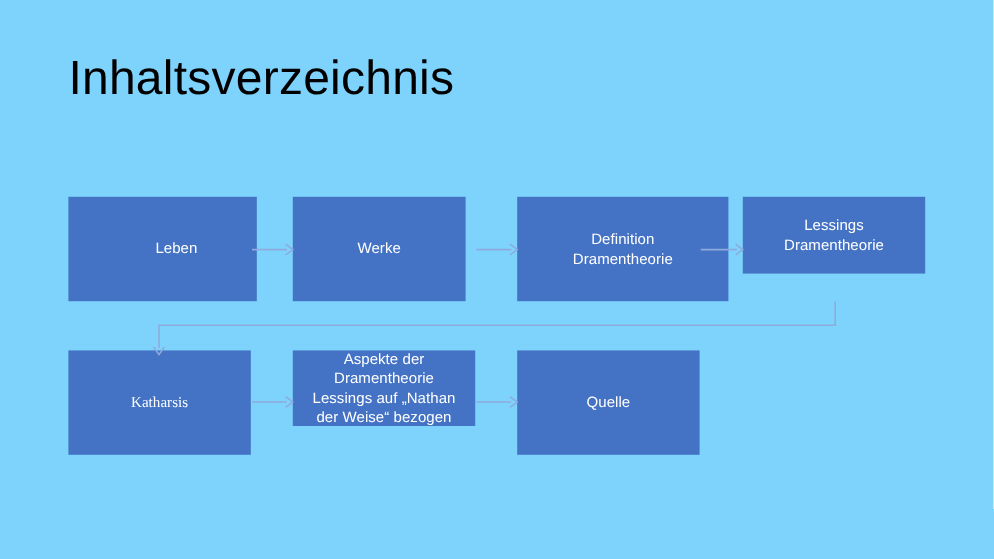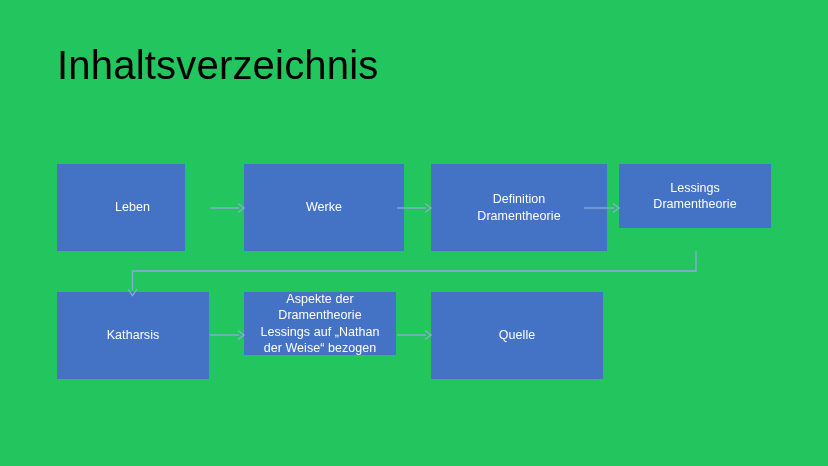--- a/index.html
+++ b/index.html
@@ -8,21 +8,21 @@
     background: #ffffff;
   }
   body {
     font-family: "Liberation Sans", sans-serif;
     -webkit-font-smoothing: antialiased;
   }
   #slide {
     position: relative;
     width: 828px;
     height: 466px;
-    background: #22c55e;
+    background: #7dd3fc;
     overflow: hidden;
   }
   #slide-title {
     position: absolute;
     left: 57px;
     top: 42px;
     width: 700px;
     font-size: 40px;
     font-weight: 400;
     color: #000000;
@@ -58,50 +58,50 @@
     overflow: visible;
   }
 </style>
 </head>
 <body>
 
 <div id="slide">
 
   <div id="slide-title">Inhaltsverzeichnis</div>
 
-  <div class="node" style="left:57px; top:164px; width:128px; height:87px;padding-left:28px;">
+  <div class="node" style="left:57px; top:164px; width:157px; height:87px;padding-left:28px;">
     <span class="node-label">Leben</span>
   </div>
 
-  <div class="node" style="left:244px; top:164px; width:160px; height:87px;">
+  <div class="node" style="left:244px; top:164px; width:144px; height:87px;">
     <span class="node-label">Werke</span>
   </div>
 
   <div class="node" style="left:431px; top:164px; width:176px; height:87px;">
     <span class="node-label">Definition
 Dramentheorie</span>
   </div>
 
   <div class="node" style="left:619px; top:164px; width:152px; height:64px;">
     <span class="node-label">Lessings
 Dramentheorie</span>
   </div>
 
-  <div class="node" style="left:57px; top:292px; width:152px; height:87px;">
+  <div class="node" style="left:57px; top:292px; width:152px; height:87px;font-family:Liberation Serif, serif;">
     <span class="node-label">Katharsis</span>
   </div>
 
   <div class="node" style="left:244px; top:292px; width:152px; height:63px;">
     <span class="node-label">Aspekte der
 Dramentheorie
 Lessings auf „Nathan
 der Weise“ bezogen</span>
   </div>
 
-  <div class="node" style="left:431px; top:292px; width:172px; height:87px;">
+  <div class="node" style="left:431px; top:292px; width:152px; height:87px;">
     <span class="node-label">Quelle</span>
   </div>
 
   <div class="conn" style="left:209px; top:198px; width:36px; height:20px;">
     <svg width="36" height="20" viewBox="0 0 36 20">
       <line x1="1" y1="10" x2="30" y2="10" stroke="#8FAADC" stroke-width="1.3"></line>
       <path d="M29 5.5 L35 10 L29 14.5" fill="none" stroke="#8FAADC" stroke-width="1.3"></path>
     </svg>
   </div>
 

